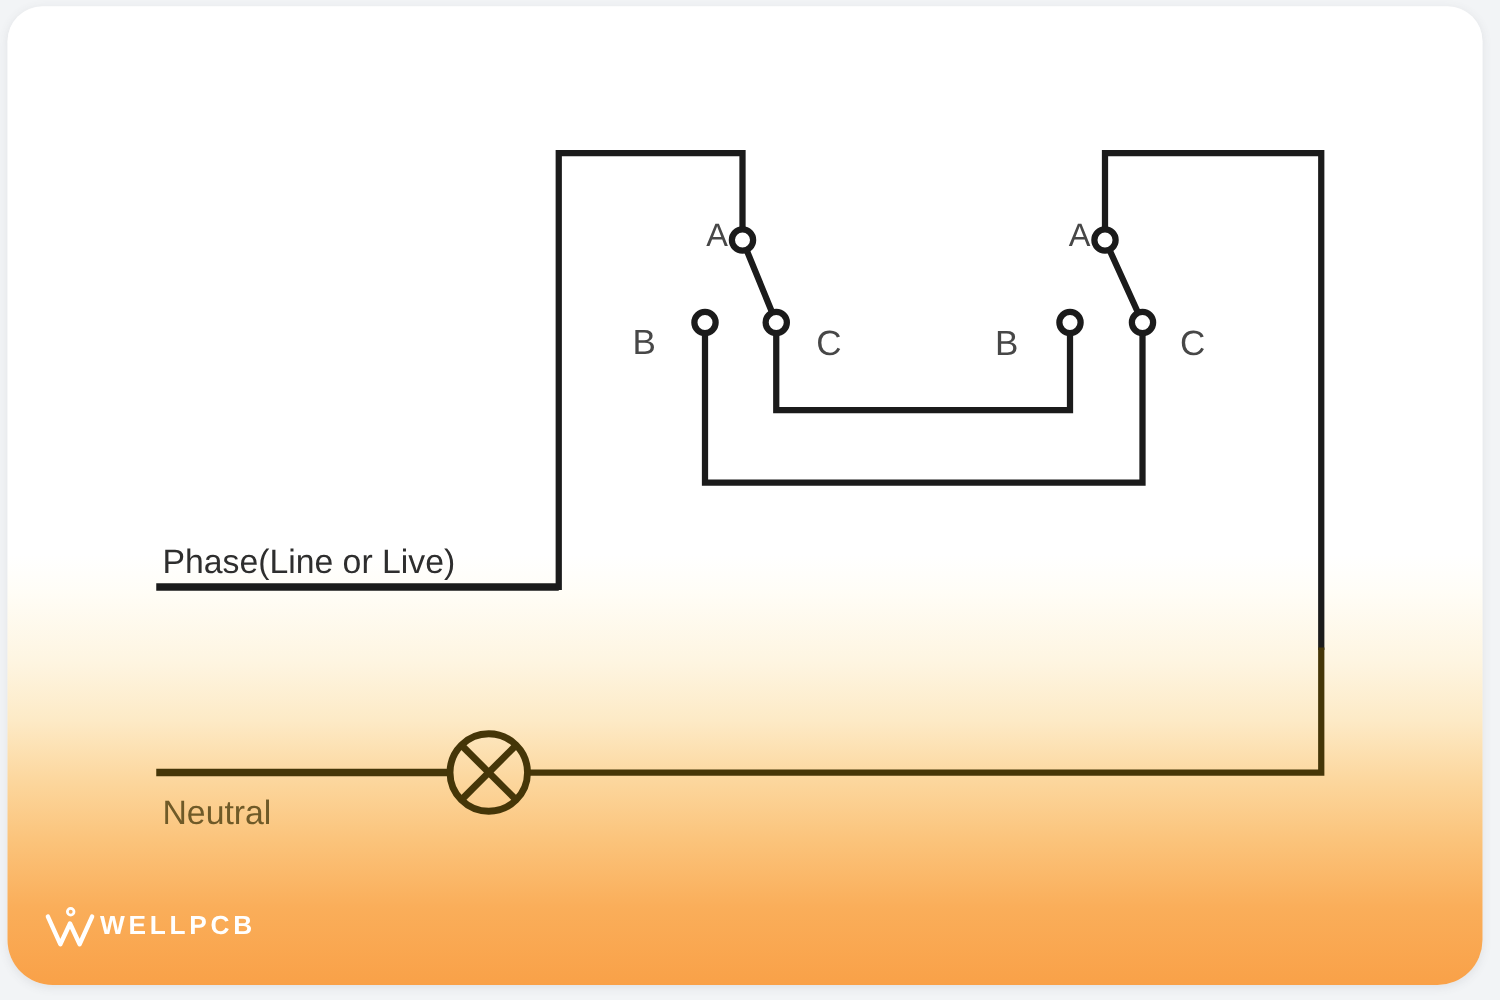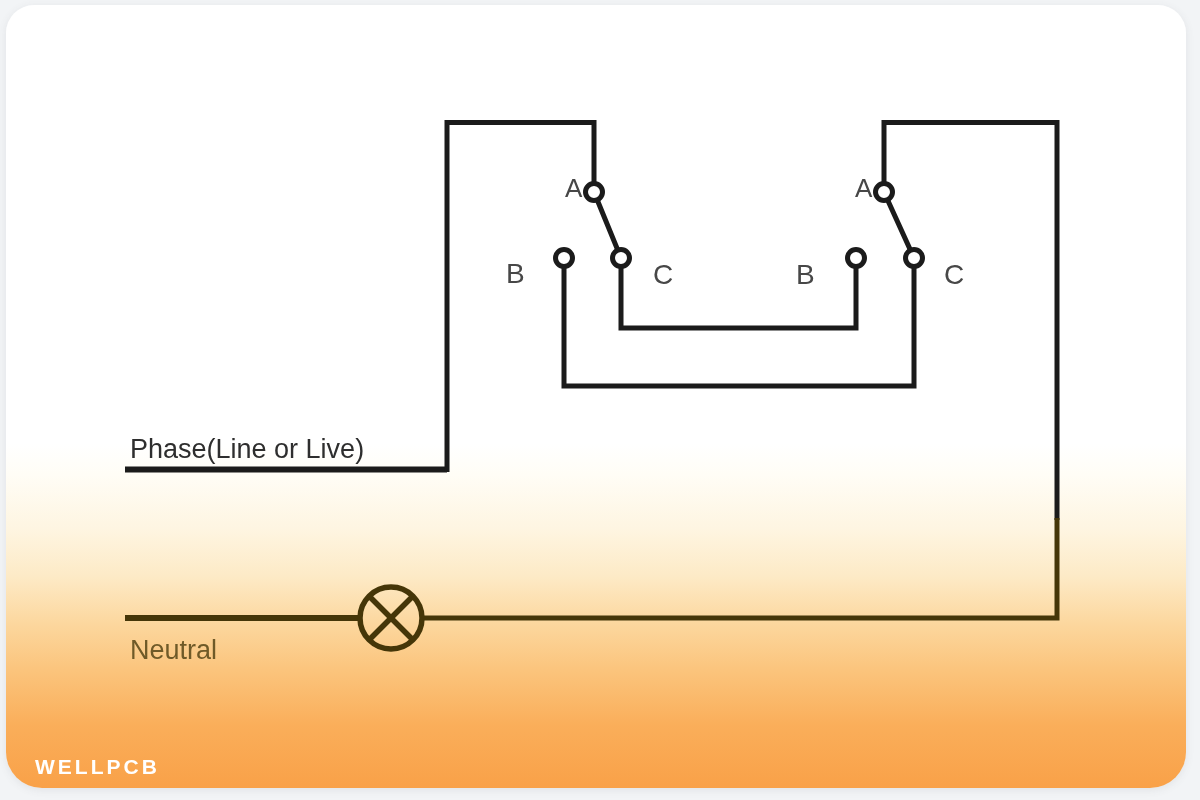--- a/index.html
+++ b/index.html
@@ -30,21 +30,21 @@
   .wire{fill:none;stroke-width:5;stroke-linejoin:miter;}
   .wire-thick{fill:none;stroke-width:6;}
   .terminal{fill:#ffffff;stroke-width:5;}
   .arm{stroke-width:5;stroke-linecap:round;}
   .lamp{fill:none;stroke-width:5.5;}
   .term-label{font-size:28px;font-family:"Liberation Sans",sans-serif;}
   .term-label-a{font-size:26px;font-family:"Liberation Sans",sans-serif;}
   .net-label{font-size:27px;font-family:"Liberation Sans",sans-serif;}
   .logo{
     position:absolute;left:35px;top:720px;height:42px;
-    display:flex;align-items:center;gap:26px;flex-direction:column;
+    display:flex;align-items:center;gap:3px;
   }
   .logo-text{
     color:#ffffff;font-size:21px;font-weight:800;
     letter-spacing:3px;line-height:42px;
   }
 </style>
 </head>
 <body>
 
 <div class="stage">

